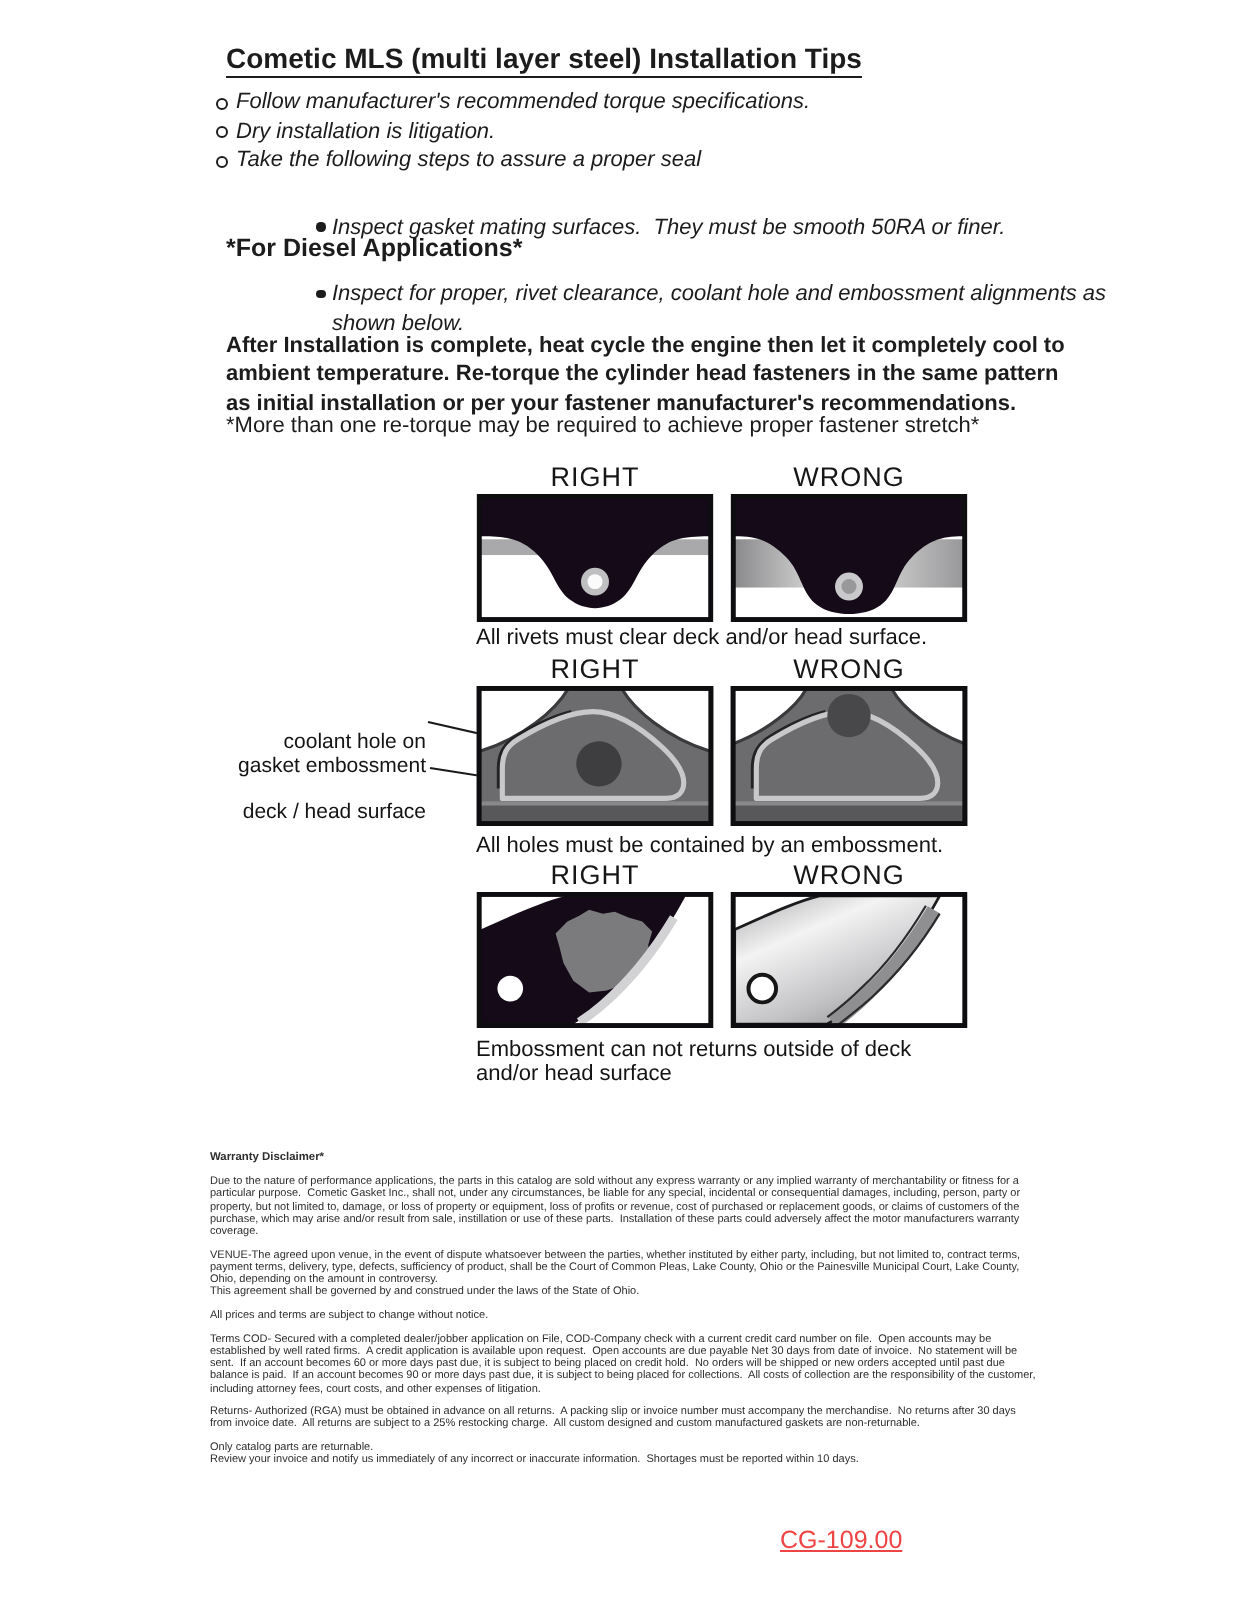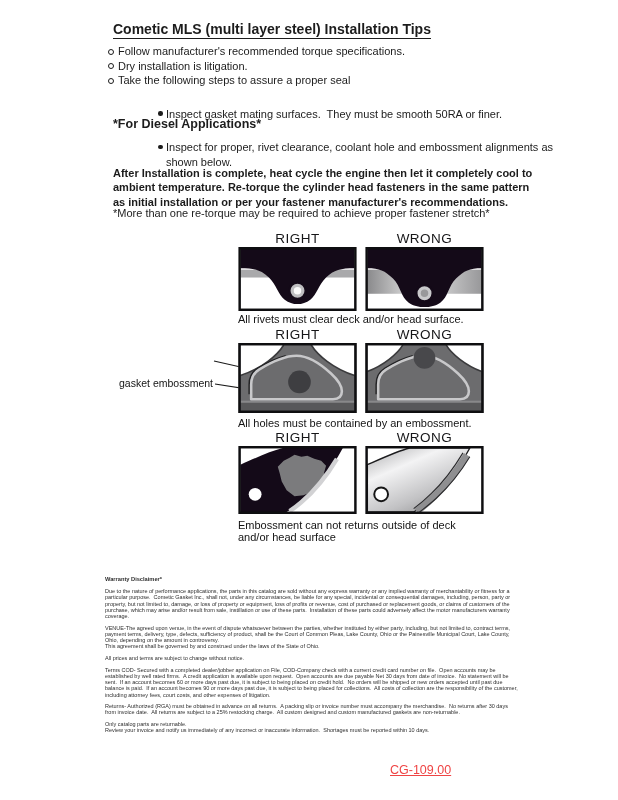--- a/index.html
+++ b/index.html
@@ -16,21 +16,21 @@
   .tip-row{display:flex;align-items:flex-start;}
   .tip-row.lvl2{padding-left:50px;margin-top:19px;}
   .bullet-circle{
     flex:0 0 auto;width:4px;height:4px;border:1px solid #1c1c1c;border-radius:50%;
     margin:4.5px 4px 0 0;
   }
   .bullet-dot{
     flex:0 0 auto;width:4.5px;height:4.5px;background:#1c1c1c;border-radius:50%;
     margin:4.5px 3.5px 0 0;
   }
-  .tip-text{white-space:pre-wrap;}
+  .tip-text{white-space:pre-wrap;font-style:italic;}
   .diesel-heading{left:113px;top:117px;font-size:12.5px;font-weight:bold;}
   .body-para{left:113px;width:426px;font-size:11px;line-height:14.3px;white-space:pre-wrap;}
   .dg-label{width:119px;text-align:center;font-size:13.5px;color:#161618;letter-spacing:0.5px;}
   .dg-box{width:119px;}
   .dg-box svg{display:block;}
   .dg-caption{font-size:11px;white-space:pre-wrap;color:#141414;}
   .leader-label{
     width:112px;text-align:right;font-size:10.5px;line-height:11.5px;color:#141414;
     white-space:pre;
   }
@@ -104,20 +104,24 @@
       <circle cx="60" cy="47" r="3.8" fill="#98989a"></circle>
       <rect x="1.25" y="1.25" width="117.5" height="62.5" fill="none" stroke="#0e0e10" stroke-width="2.5"></rect>
     </svg>
   </div>
 
   <div class="abs dg-caption" style="left:238px;top:313px;">All rivets must clear deck and/or head surface.</div>
 
   <div class="abs dg-label" style="left:238px;top:327px;">RIGHT</div>
   <div class="abs dg-label" style="left:365px;top:327px;">WRONG</div>
 
+  <div class="abs leader-label" style="left:101px;top:343px;">
+    <div>coolant hole on</div>
+    <div>deck / head surface</div>
+  </div>
   <div class="abs leader-label" style="left:101px;top:378px;">gasket embossment</div>
 
   <svg class="abs" style="left:115px;top:340px;" width="200" height="70" viewBox="0 0 200 70">
     <line x1="99" y1="21" x2="183" y2="40" stroke="#1a1a1a" stroke-width="1.1"></line>
     <line x1="100" y1="44" x2="148" y2="51.5" stroke="#1a1a1a" stroke-width="1.1"></line>
   </svg>
 
   <div class="abs dg-box" style="left:238px;top:343px;">
     <svg width="119" height="70" viewBox="0 0 120 71">
       <rect x="0" y="0" width="120" height="71" fill="#6c6c6e"></rect>

